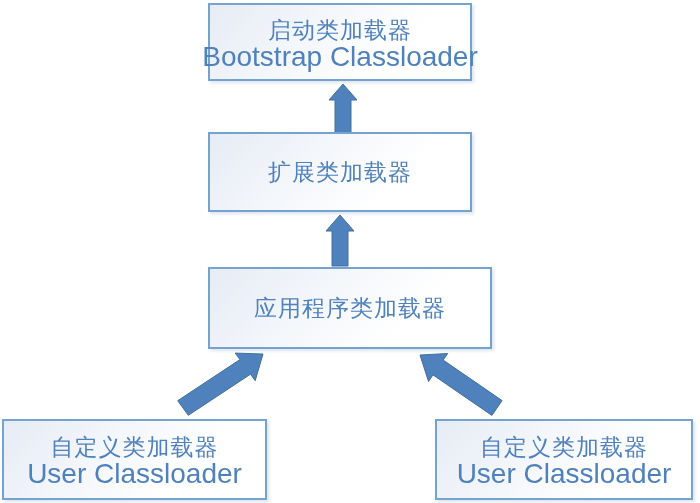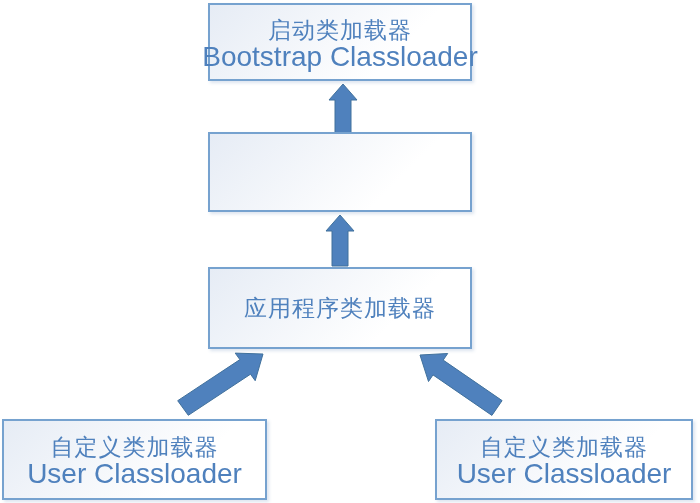--- a/index.html
+++ b/index.html
@@ -48,21 +48,21 @@
     letter-spacing: 1px;
     white-space: nowrap;
   }
   .box .en {
     font-size: 28px;
     line-height: 25px;
     white-space: nowrap;
   }
   .box-bootstrap    { left: 208px; top: 3px;   width: 264px; height: 78px; }
   .box-extension    { left: 208px; top: 132px; width: 264px; height: 80px; }
-  .box-application  { left: 208px; top: 267px; width: 264px; height: 82px; }
+  .box-application  { left: 208px; top: 267px; width: 284px; height: 82px; }
   .box-user-left    { left: 2px;   top: 419px; width: 265px; height: 81px; }
   .box-user-right   { left: 435px; top: 419px; width: 258px; height: 81px; }
 </style>
 </head>
 <body>
 
 <div class="stage">
 
   <svg class="arrow-layer" viewBox="0 0 700 503">
     <polygon points="343,84 357,100 351,100 351,133 335,133 335,100 329,100"></polygon>
@@ -70,20 +70,21 @@
     <polygon points="263,354 255.2,380.7 250.5,374.2 188.3,415.3 177.7,400.7 239.9,359.6 235.2,353.1"></polygon>
     <polygon points="420,355 447.7,353.5 443.2,360.1 502.1,400.6 491.9,415.4 433,374.9 428.5,381.5"></polygon>
   </svg>
 
   <div class="box box-bootstrap">
     <div class="zh">启动类加载器</div>
     <div class="en">Bootstrap Classloader</div>
   </div>
 
   <div class="box box-extension">
+    <div class="zh">扩展类加载器</div>
   </div>
 
   <div class="box box-application">
     <div class="zh">应用程序类加载器</div>
   </div>
 
   <div class="box box-user-left">
     <div class="zh">自定义类加载器</div>
     <div class="en">User Classloader</div>
   </div>

